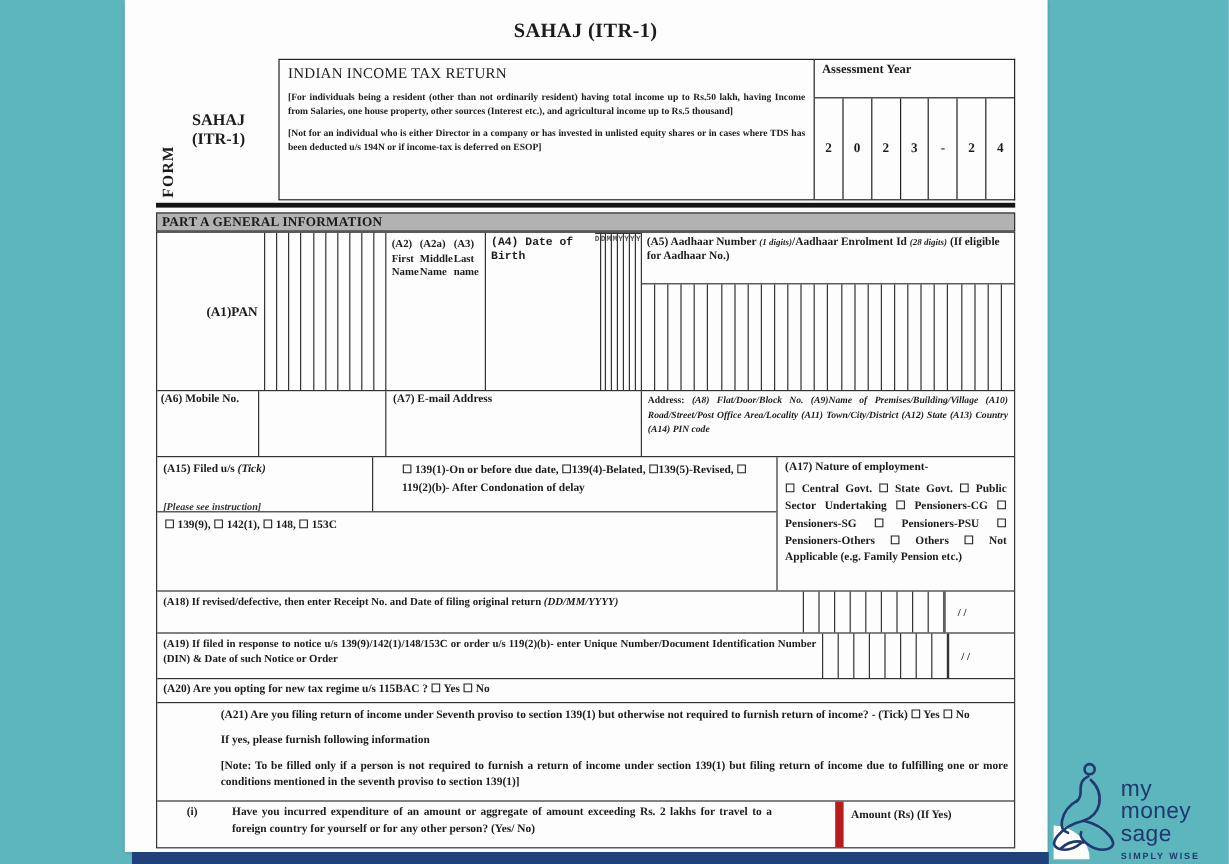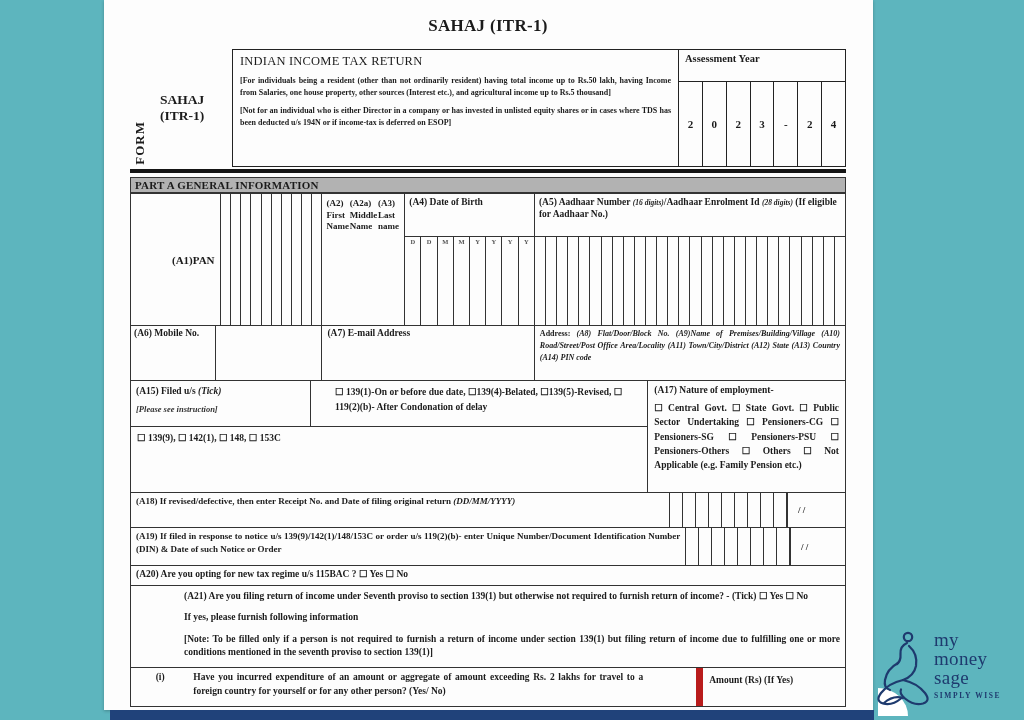--- a/index.html
+++ b/index.html
@@ -55,21 +55,21 @@
   .cell:last-child { border-right: none; }
 
   
   .r1 { height: 132px; }
   .c-a1 { width: 192px; display: flex; }
   .a1-label { width: 50px; font-size: 11px; display: flex; align-items: center; padding-left: 2px; margin-left: 39px; }
   .char-boxes { flex: 1; display: flex; }
   .char-boxes div { flex: 1; border-left: 1px solid #333; }
   .c-names { width: 83px; font-size: 9px; display: flex; flex-direction: row; justify-content: space-between; padding: 4px 4px 6px 4px; }
   .c-names span { display: block; text-align: justify; line-height: 1.3; }
-  .c-dob { width: 130px; display: flex; flex-direction: column; }
+  .c-dob { width: 130px; display: flex; flex-direction: row; font-family: Liberation Mono, monospace; }
   .sub-label { height: 42px; font-size: 9.5px; padding: 2px 4px; line-height: 1.3; }
   .dob-cells { flex: 1; display: flex; border-top: 1px solid #333; }
   .dob-cells div { flex: 1; border-right: 1px solid #333; font-size: 6.5px; color: #555; text-align: center; padding-top: 1px; }
   .dob-cells div:last-child { border-right: none; }
   .c-aadhaar { width: 311px; display: flex; flex-direction: column; }
   .a5-italic { font-style: italic; font-size: 7.5px; }
   .aadhaar-cells { flex: 1; display: flex; border-top: 1px solid #333; }
   .aadhaar-cells div { flex: 1; border-right: 1px solid #333; }
   .aadhaar-cells div:last-child { border-right: none; }
 
@@ -83,21 +83,21 @@
 
   
   .r34 { display: flex; border-bottom: 1px solid #333; }
   .left34 { width: 518px; border-right: 1px solid #333; }
   .sub-row { display: flex; border-bottom: 1px solid #333; gap: 18px; }
   .sub-row:last-child { border-bottom: none; }
   .sr1 { height: 46px; }
   .sr2 { height: 65px; }
   .c-a15l { width: 180px; padding: 4px 5px; font-size: 9.5px; border-right: 1px solid #333; line-height: 1.3; }
   .tick { font-style: italic; }
-  .a15-note { font-style: italic; font-size: 8.5px; margin-top: 7px; color: #333; }
+  .a15-note { font-style: italic; font-size: 8.5px; margin-top: 20px; color: #333; }
   .c-opts { flex: 1; padding: 4px 6px; font-size: 9.5px; line-height: 1.55; }
   .c-a17 { width: 197px; padding: 4px 6px; font-size: 9.5px; }
   .a17-opts { margin-top: 6px; text-align: justify; line-height: 1.5; }
 
   
   .r5 { height: 35px; }
   .r6 { height: 38px; }
   .c-text { font-size: 9px; padding: 2px 5px; line-height: 1.45; text-align: justify; }
   .c-a18t { width: 540px; }
   .c-a19t { width: 556px; }
@@ -121,21 +121,21 @@
   
   .r9 { height: 38px; }
   .c-inum { width: 62px; text-align: center; padding-top: 4px; font-size: 9.5px; }
   .c-iq { width: 496px; font-size: 9.5px; padding: 3px 14px 2px 4px; line-height: 1.45; text-align: justify; }
   .c-iamt { width: 157px; border-left: 7px solid #b91c1c; font-size: 9.5px; padding: 7px 4px 0 6px; margin-left: 39px; }
 
   
   .navy-bar { position: absolute; left: 110px; top: 710px; width: 764px; height: 10px; background: #20427a; }
   .logo {
     position: absolute; left: 872px; top: 630px; width: 150px; height: 88px;
-    display: flex; align-items: flex-start; font-family: Liberation Serif, serif;
+    display: flex; align-items: flex-end; font-family: Liberation Sans, sans-serif;
   }
   .logo-wedge {
     position: absolute; left: 6px; top: 58px; width: 30px; height: 28px;
     background: #ffffff; border-top-right-radius: 100%;
   }
   .logo-fig { position: relative; width: 62px; height: 84px; }
   .brand { color: #1e3a6e; font-size: 19px; line-height: 1.0; letter-spacing: .3px; }
   .tagline { color: #1e3a6e; font-size: 7.5px; letter-spacing: 1.6px; margin-top: 4px; font-weight: bold; }
 </style>
 </head>
@@ -205,21 +205,21 @@
             <div>M</div>
             <div>M</div>
             <div>Y</div>
             <div>Y</div>
             <div>Y</div>
             <div>Y</div>
           </div>
         </div>
         <div class="cell c-aadhaar">
           <div class="sub-label">
-            <span>(A5) Aadhaar Number </span><span class="a5-italic">(16 digits)</span><span>/Aadhaar Enrolment Id </span><span class="a5-italic">(28 digits)</span><span> (If eligible for Aadhaar No.)</span>
+            <span>(A5) Aadhaar Number </span><span class="a5-italic">(1 digits)</span><span>/Aadhaar Enrolment Id </span><span class="a5-italic">(28 digits)</span><span> (If eligible for Aadhaar No.)</span>
           </div>
           <div class="aadhaar-cells">
               <div></div>
               <div></div>
               <div></div>
               <div></div>
               <div></div>
               <div></div>
               <div></div>
               <div></div>

